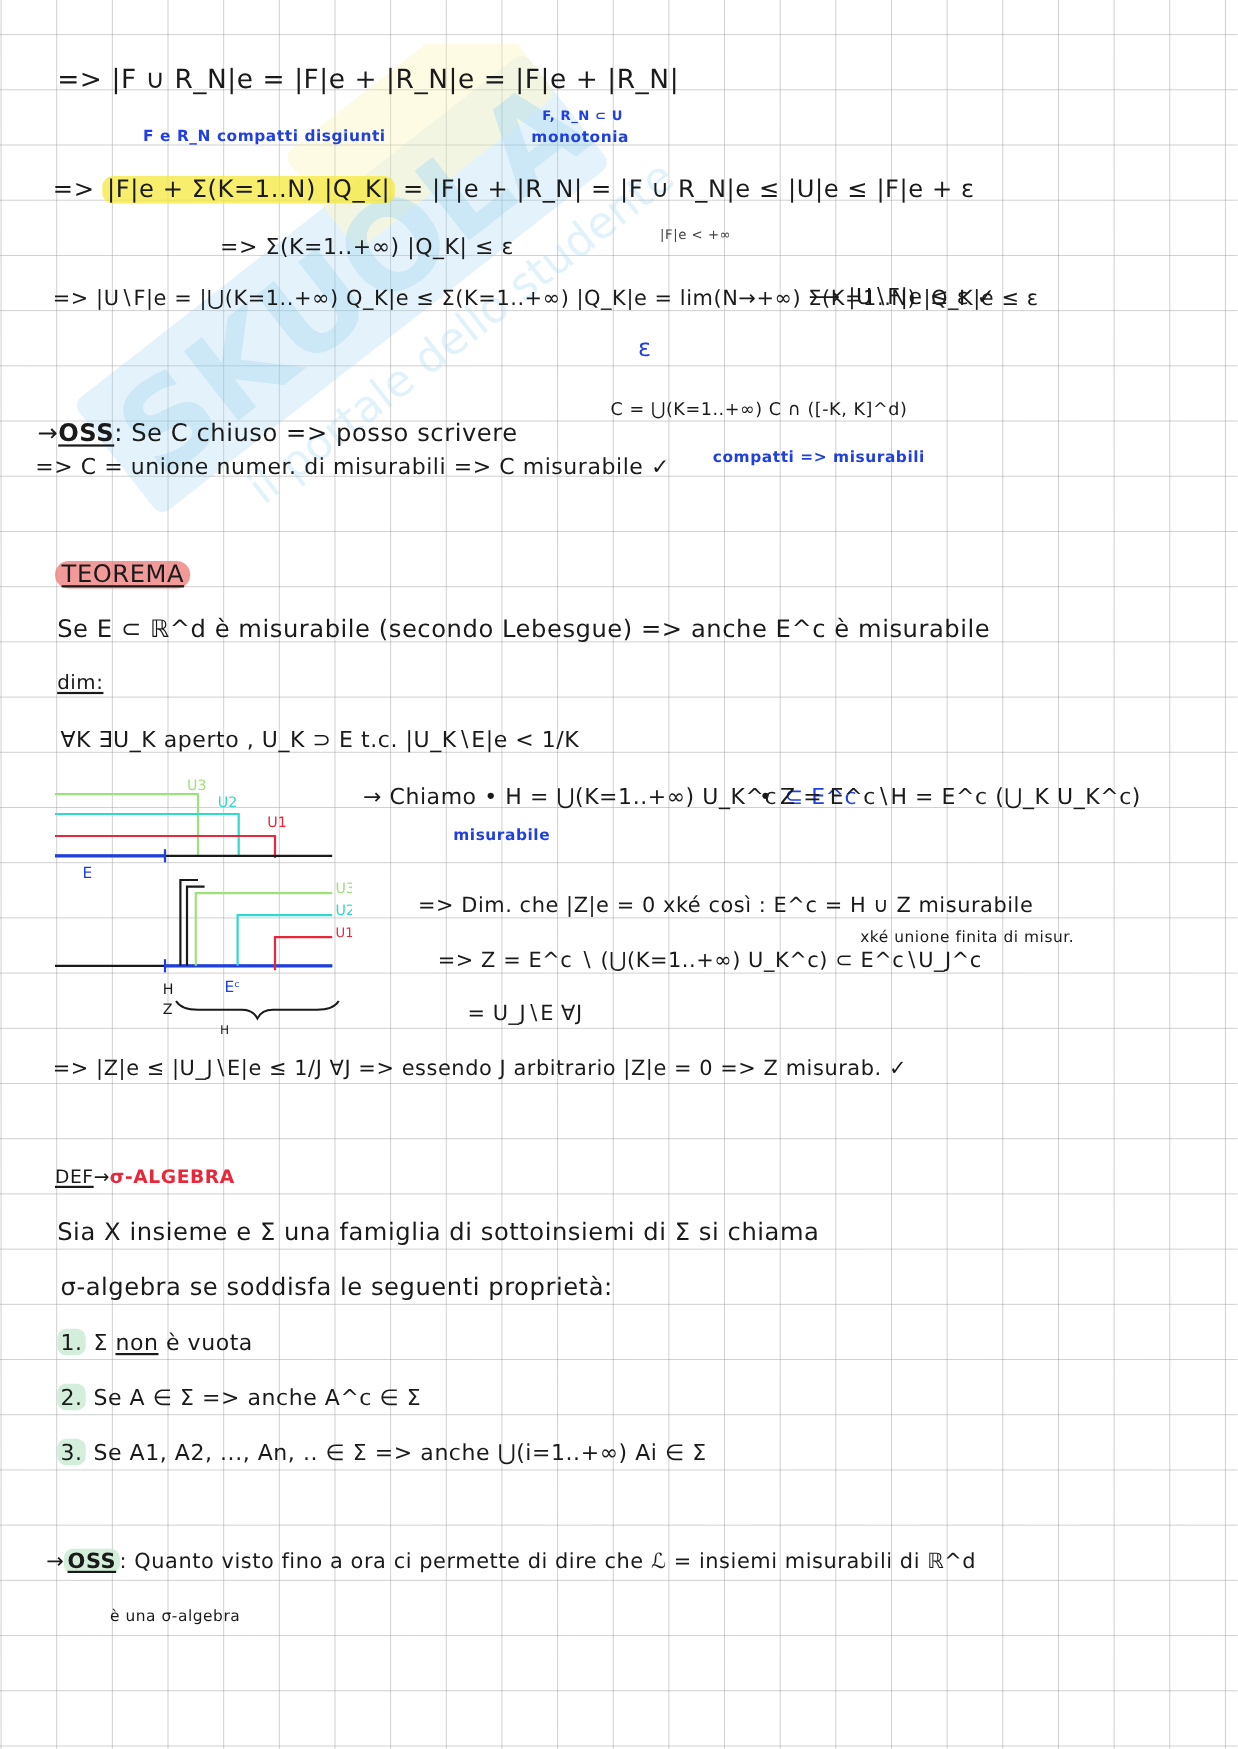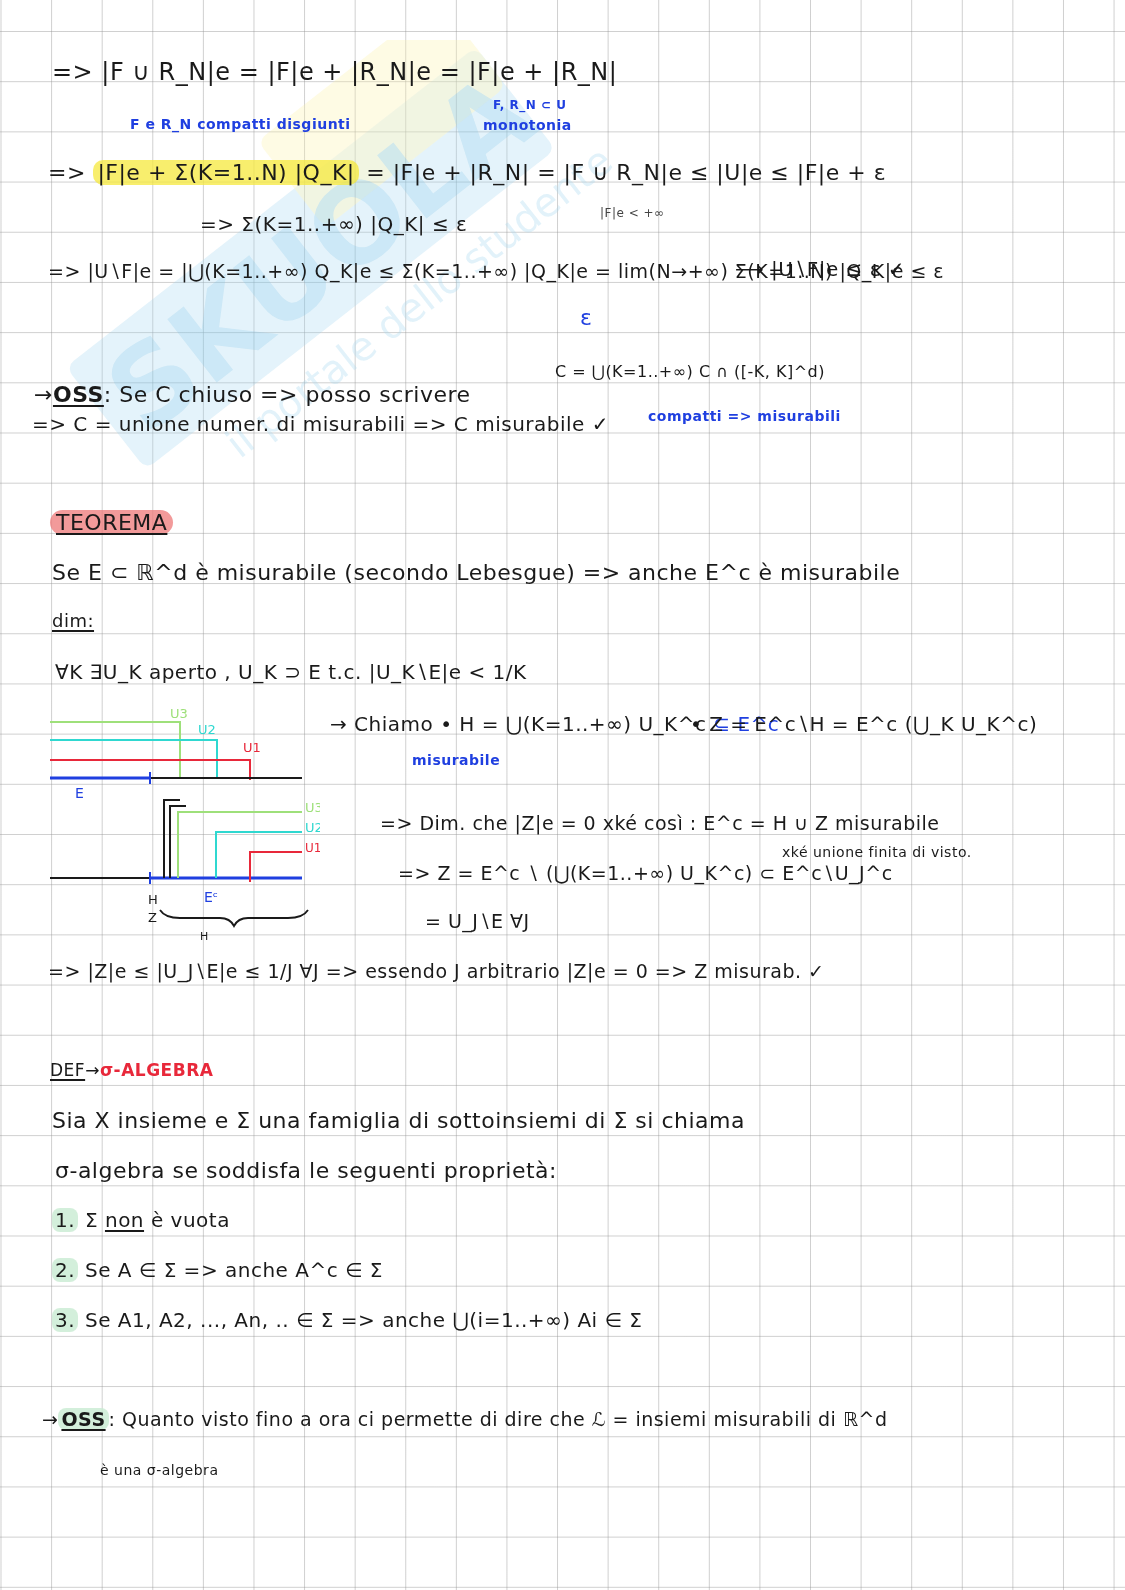--- a/index.html
+++ b/index.html
@@ -72,21 +72,21 @@
 
 <div class="line" style="left:330px; top:712px; font-size:20px;">
   <span>→ Chiamo</span>
   <span>• H = ⋃(K=1..+∞) U_K^c</span>
   <span class="blue">⊆ E^c</span>
 </div>
 <div class="line blue small" style="left:412px; top:752px; font-weight:bold;">misurabile</div>
 <div class="line" style="left:690px; top:712px; font-size:20px;text-align:right;">• Z = E^c∖H = E^c (⋃_K U_K^c)</div>
 
 <div class="line" style="left:380px; top:812px; font-size:19px;">=&gt; Dim. che |Z|e = 0   xké   così : E^c = H ∪ Z misurabile</div>
-<div class="line small" style="left:782px; top:844px;">xké unione finita di visto.</div>
+<div class="line small" style="left:782px; top:844px;">xké unione finita di misur.</div>
 <div class="line" style="left:398px; top:862px; font-size:19px;">=&gt; Z = E^c ∖ (⋃(K=1..+∞) U_K^c) ⊂ E^c∖U_J^c</div>
 <div class="line" style="left:425px; top:910px; font-size:19px;">= U_J∖E     ∀J</div>
 <div class="line" style="left:48px; top:960px; font-size:19px;">=&gt; |Z|e ≤ |U_J∖E|e ≤ 1/J   ∀J  =&gt;  essendo J arbitrario   |Z|e = 0   =&gt; Z misurab. ✓</div>
 
 <svg class="diagram" width="280" height="250" viewBox="0 0 280 250">
 
   <polyline points="10,22 140,22 140,78" fill="none" stroke="#9ee07a" stroke-width="2"></polyline>
   <polyline points="10,40 177,40 177,78" fill="none" stroke="#2fd8d0" stroke-width="2"></polyline>
   <polyline points="10,60 210,60 210,80" fill="none" stroke="#e8283a" stroke-width="2"></polyline>
   <line x1="10" y1="78" x2="262" y2="78" stroke="#1a1a1a" stroke-width="2"></line>

